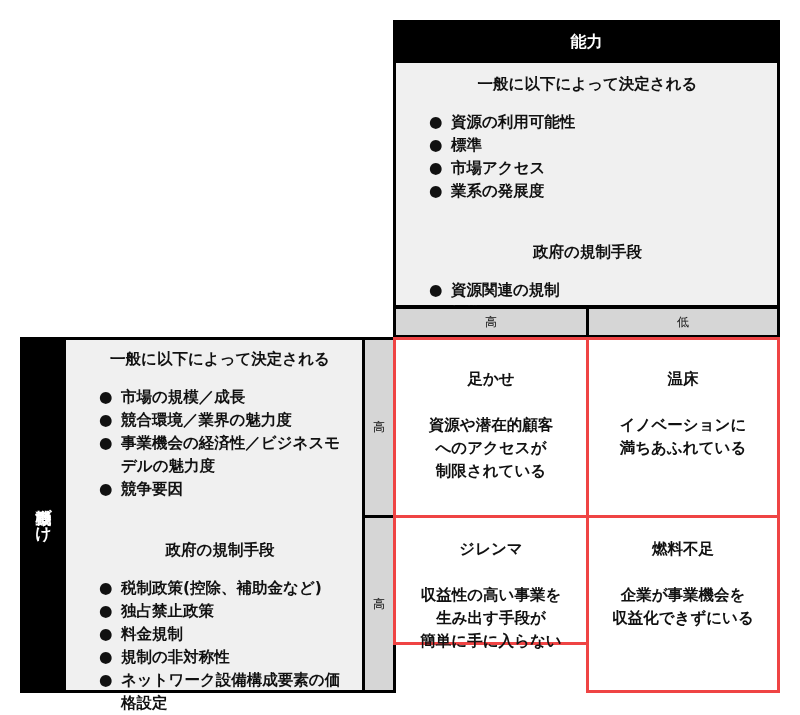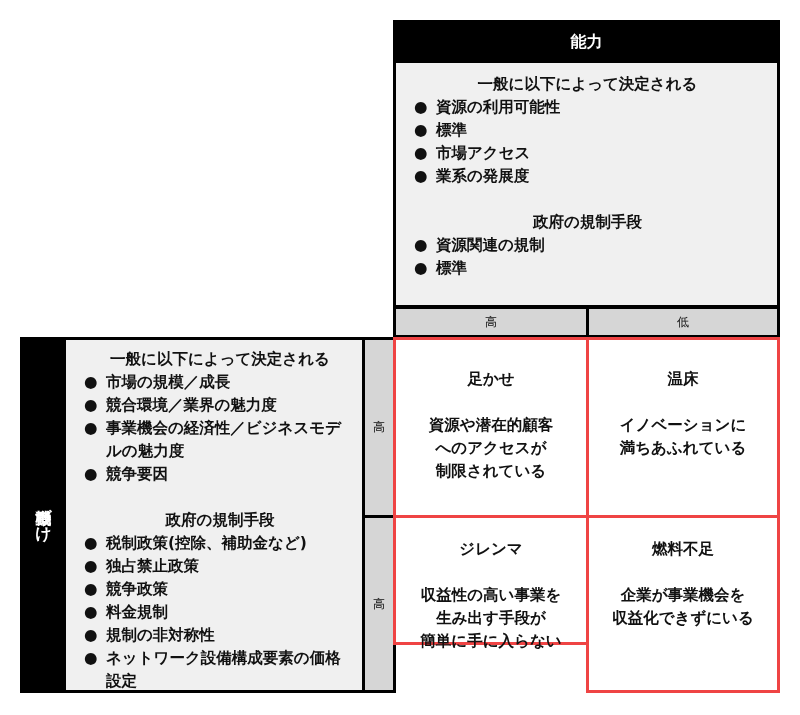--- a/index.html
+++ b/index.html
@@ -8,21 +8,21 @@
   .abs { position: absolute; box-sizing: border-box; }
 
   
   .cap-header { left: 393px; top: 20px; width: 387px; height: 44px; background: #000;
                 color: #fff; font-size: 16px; font-weight: bold; display: flex;
                 align-items: center; justify-content: center; }
   .cap-body { left: 393px; top: 63px; width: 387px; height: 245px; background: #f0f0f0;
               border: 3px solid #000; border-top: none; padding: 10px 16px 0 18px;
               font-size: 15.5px; font-weight: bold; line-height: 23px; }
   .heading { text-align: center; }
-  .bullets { margin: 0; padding: 0; list-style: none; }
+  .bullets { margin: 15px; padding: 0; list-style: none; }
   .bullets li { position: relative; padding-left: 22px; }
   .bullets li::before { content: "\25CF"; position: absolute; left: 0; top: 0; }
   .gap { height: 23px; }
 
   
   .col-hdr { top: 306px; height: 32px; background: #d6d6d6; border: 3px solid #000;
              font-size: 12px; display: flex; align-items: center; justify-content: center; }
   .col-hdr-high { left: 393px; width: 196px; }
   .col-hdr-low { left: 586px; width: 194px; }
 
@@ -91,21 +91,20 @@
     <li>市場の規模／成長</li>
     <li>競合環境／業界の魅力度</li>
     <li>事業機会の経済性／ビジネスモデルの魅力度</li>
     <li>競争要因</li>
   </ul>
   <div class="gap"></div>
   <div class="heading">政府の規制手段</div>
   <ul class="bullets">
     <li>税制政策(控除、補助金など)</li>
     <li>独占禁止政策</li>
-    <li>競争政策</li>
     <li>料金規制</li>
     <li>規制の非対称性</li>
     <li>ネットワーク設備構成要素の価格設定</li>
   </ul>
 </div>
 
 <div class="abs row-hdr row-hdr-1">
   <span>高</span>
 </div>
 <div class="abs row-hdr row-hdr-2">

